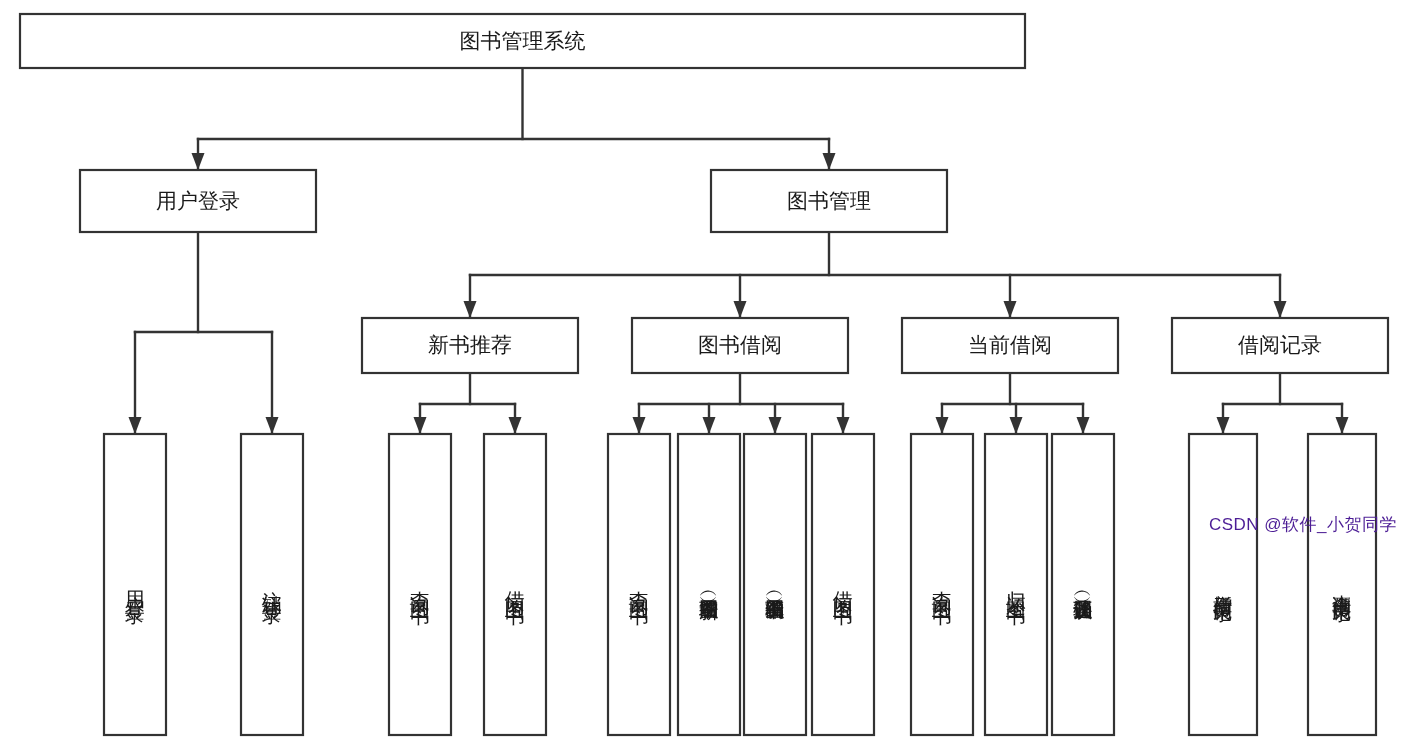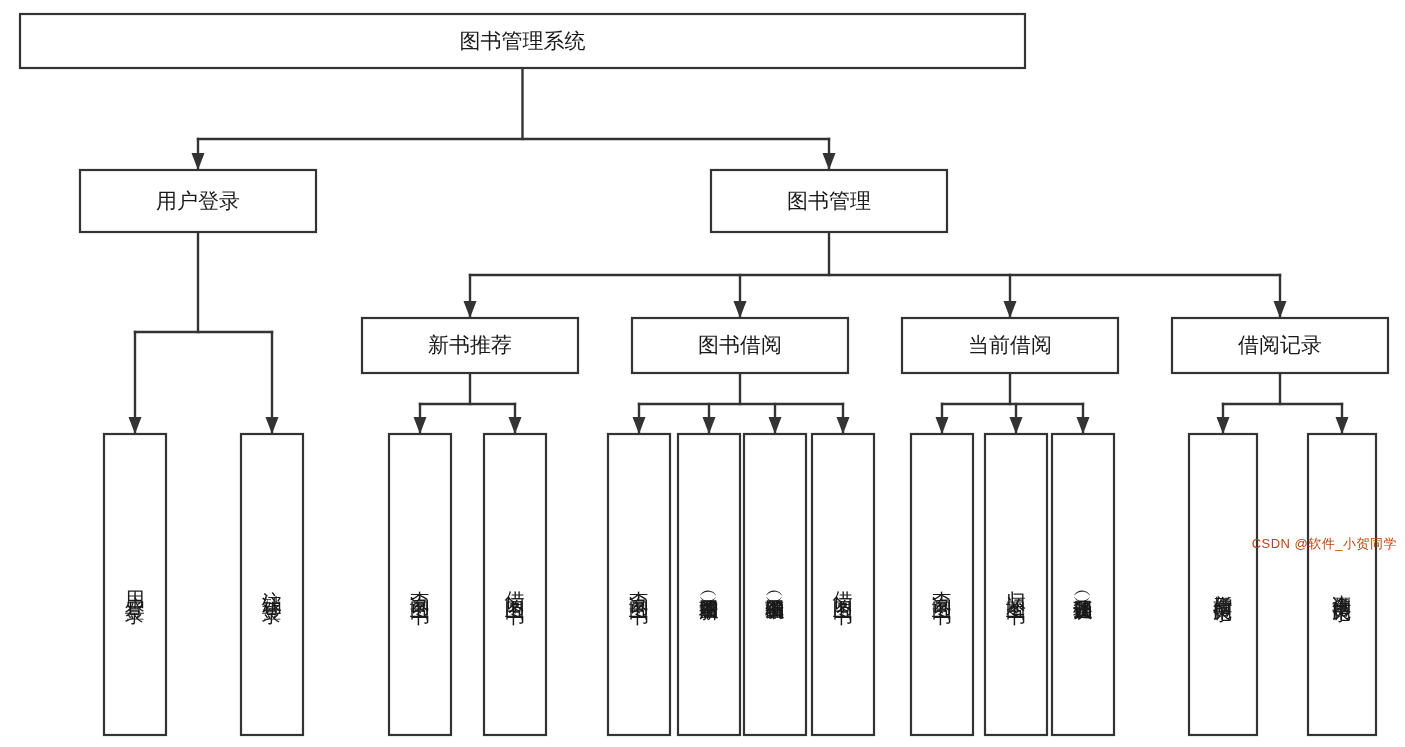--- a/index.html
+++ b/index.html
@@ -59,24 +59,24 @@
     color: #1a1a1a;
     line-height: 1.02;
     letter-spacing: 1px;
     white-space: nowrap;
     text-align: center;
     pointer-events: none;
   }
   .watermark {
     position: absolute;
     right: 8px;
-    bottom: 3px;
+    bottom: 20px;
     font-family: "Liberation Sans", "DejaVu Sans", sans-serif;
-    font-size: 13px;
-    color: #c2410c;
+    font-size: 17px;
+    color: #4c1d95;
     white-space: nowrap;
     letter-spacing: 0.5px;
   }
 </style>
 </head>
 <body>
 
 <div id="diagram-root">
 
   <svg id="flow-svg" viewBox="0 0 1405 747">

